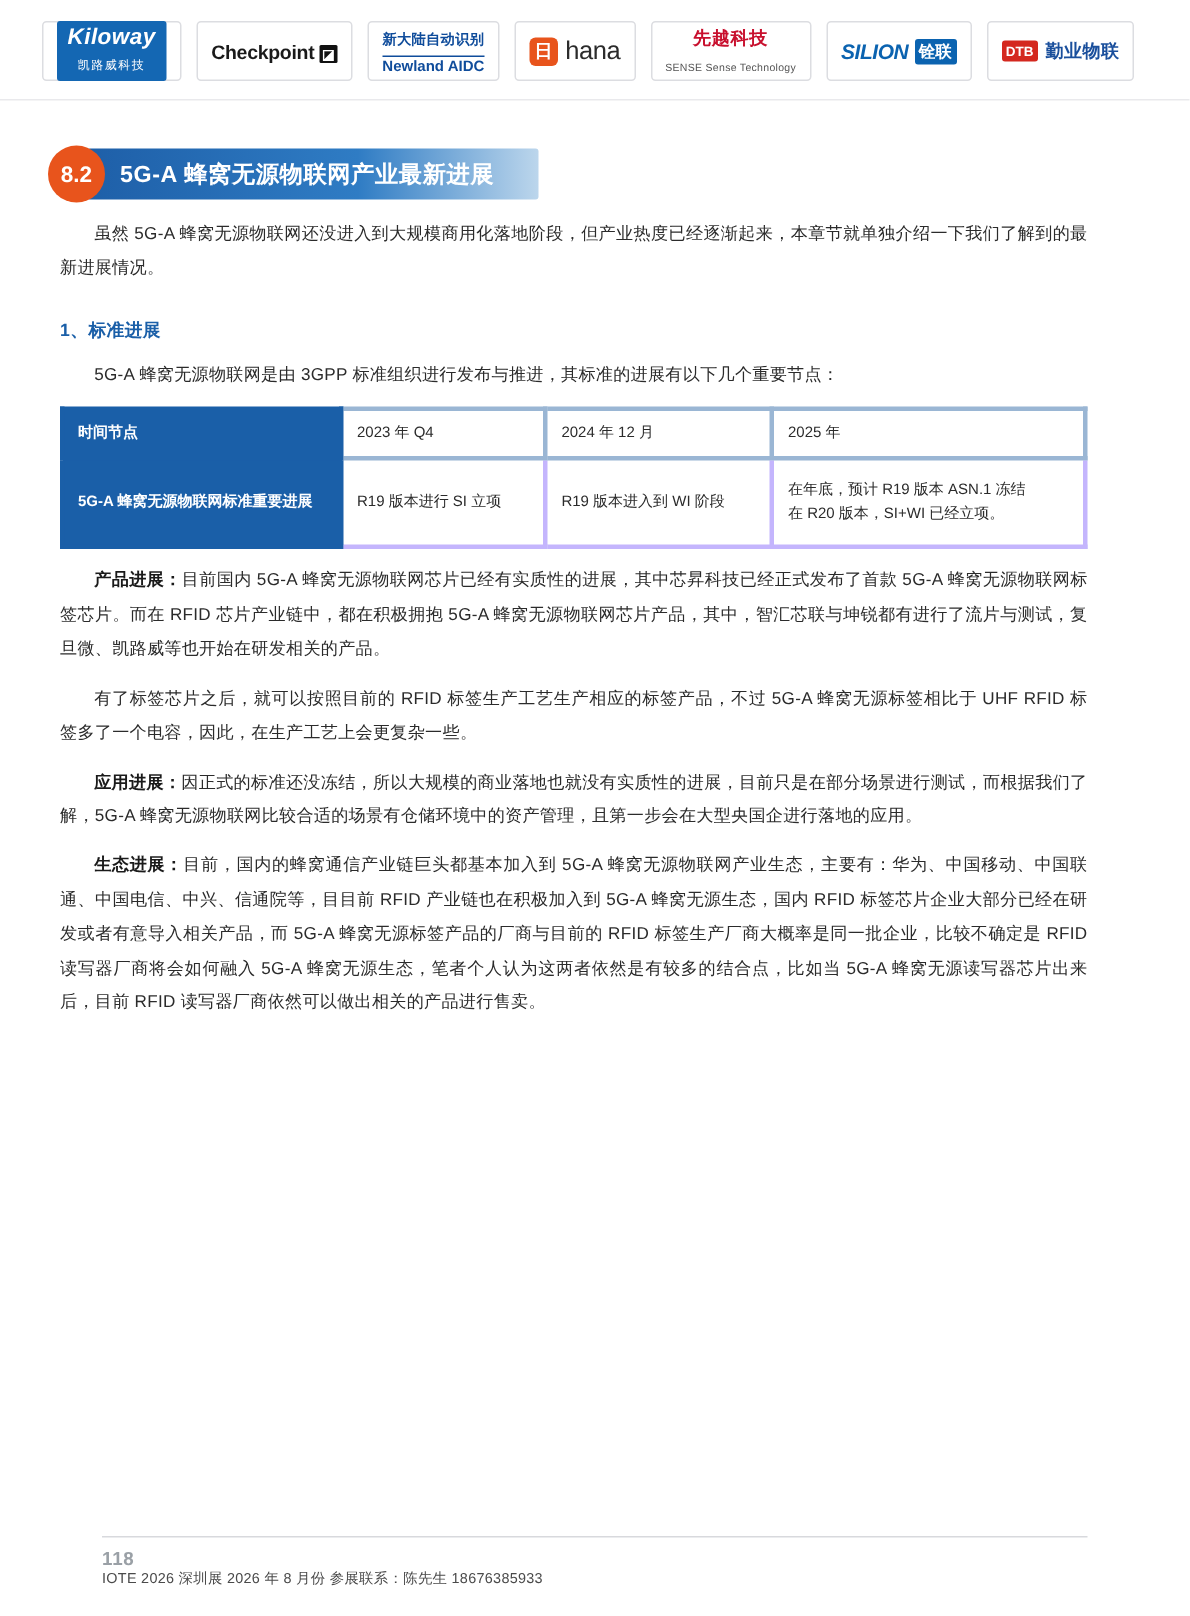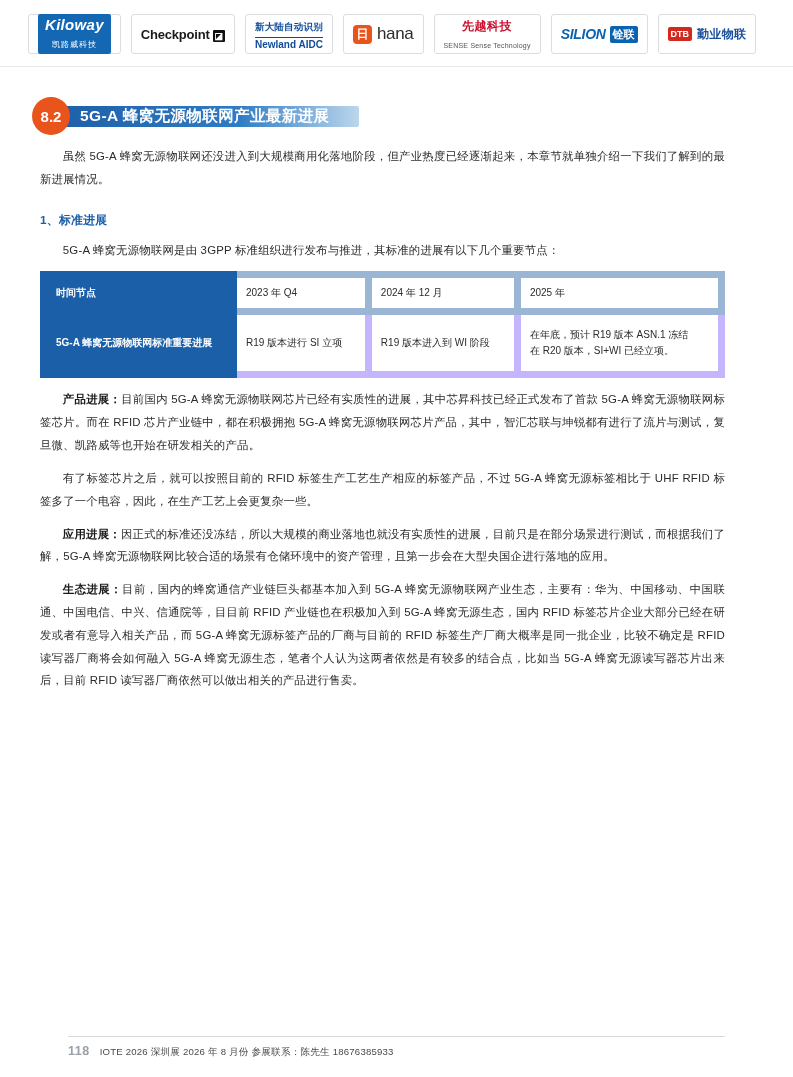--- a/index.html
+++ b/index.html
@@ -189,21 +189,21 @@
     font-weight: bold;
     display: flex;
     align-items: center;
     justify-content: center;
     position: relative;
     z-index: 3;
     flex: 0 0 auto;
   }
   .sec-title-bar {
     margin-left: -12px;
-    height: 21px;
+    height: 34px;
     background: linear-gradient(to right, #1e5fa8 0%, #2f7cc4 60%, #bcd6ec 100%);
     display: flex;
     align-items: center;
     padding: 0 30px 0 22px;
     color: #ffffff;
     font-size: 15.5px;
     font-weight: bold;
     letter-spacing: 0.4px;
     position: relative;
     z-index: 2;
@@ -236,21 +236,21 @@
 
   
   table.std-table {
     width: 100%;
     border-collapse: collapse;
     margin-top: 10px;
     font-size: 10px;
     border: 1.5px solid #1a5fa8;
   }
   table.std-table td {
-    border: 7px solid #c4b5fd;
+    border: 3px solid #c4b5fd;
     padding: 7px 9px;
     vertical-align: middle;
     line-height: 1.6;
     color: #2b2b2b;
   }
   table.std-table tr.head td {
     background: #1a5fa8;
     color: #ffffff;
     font-weight: bold;
     border-color: #1a5fa8;
@@ -281,21 +281,22 @@
     right: 0;
     bottom: 18px;
     padding: 0 68px;
     box-sizing: border-box;
   }
   .footer-inner {
     border-top: 1px solid #d8d9dd;
     padding-top: 7px;
     display: flex;
     align-items: baseline;
-    gap: 10px;
+    gap: 0;
+    flex-direction: column;
   }
   .page-num {
     font-size: 12.5px;
     font-weight: bold;
     color: #9aa0a6;
     letter-spacing: 0.5px;
   }
   .footer-text {
     font-size: 9.6px;
     color: #4a4a4a;

